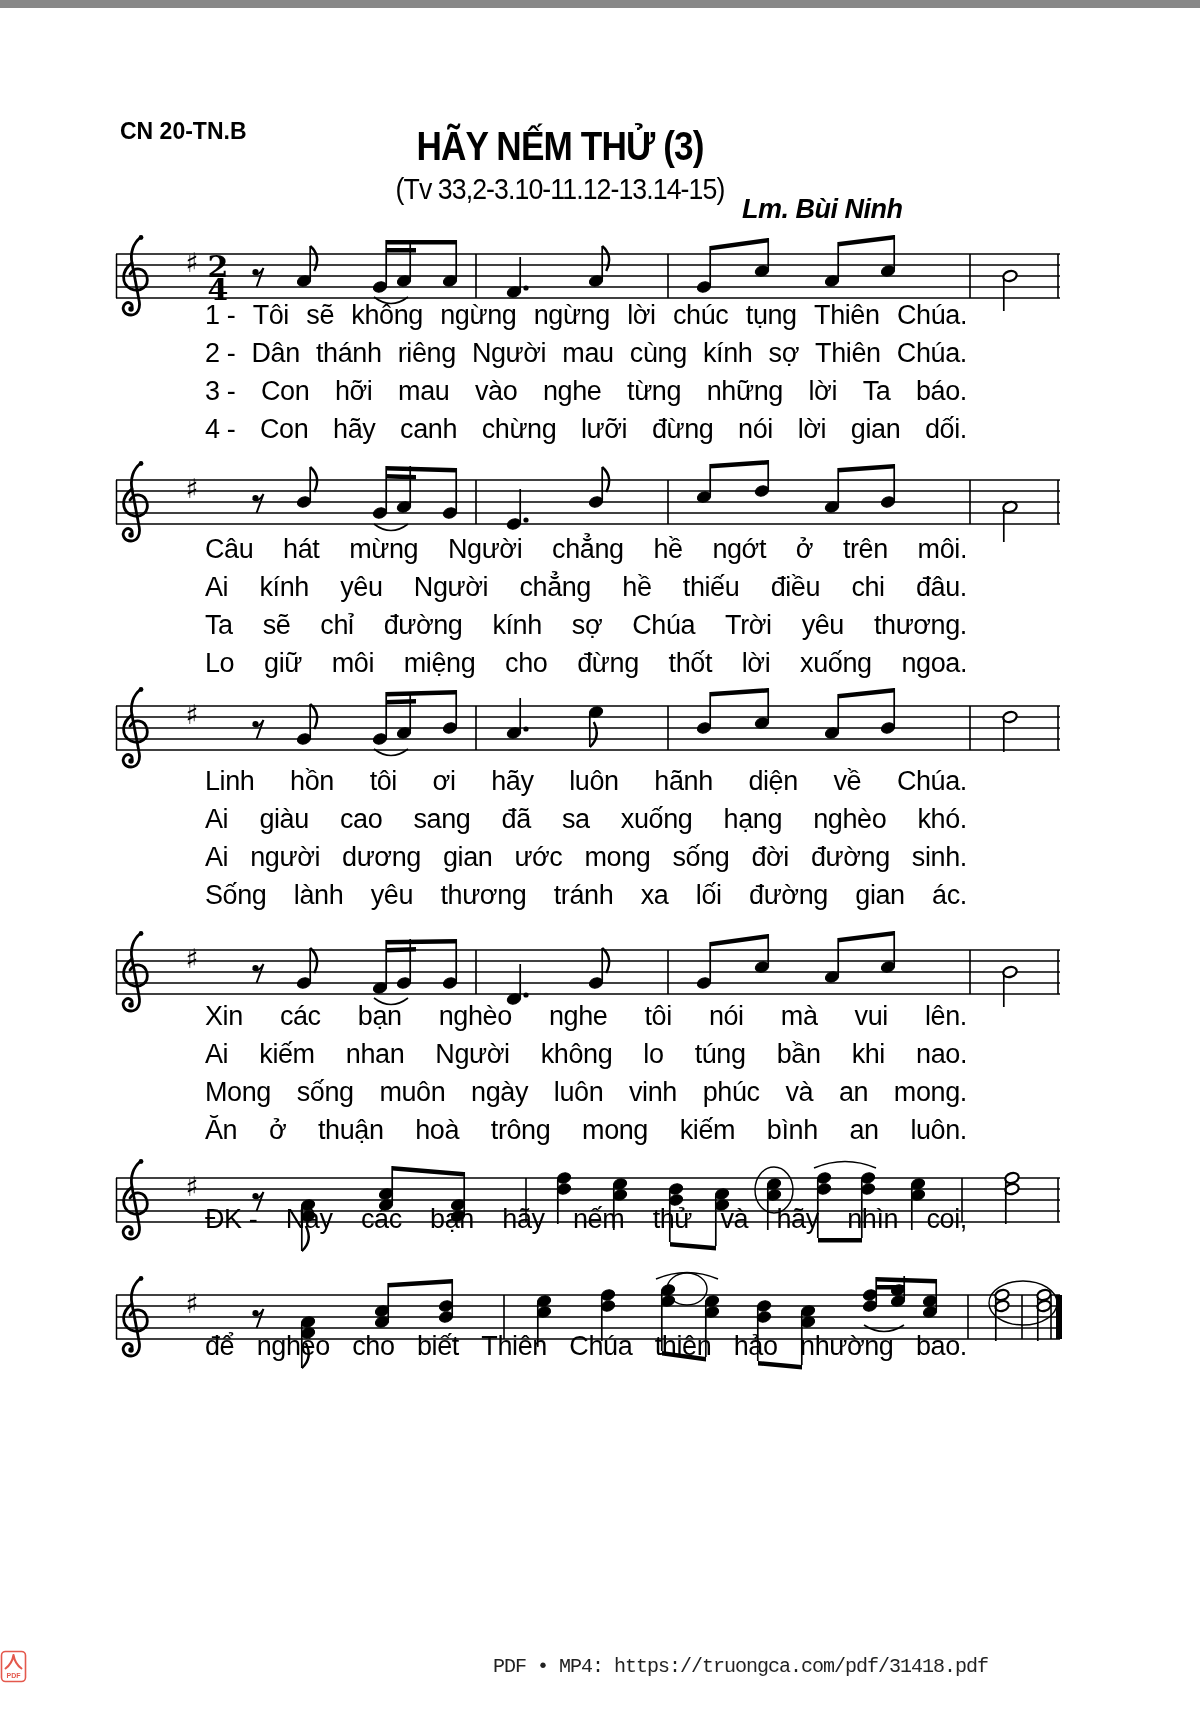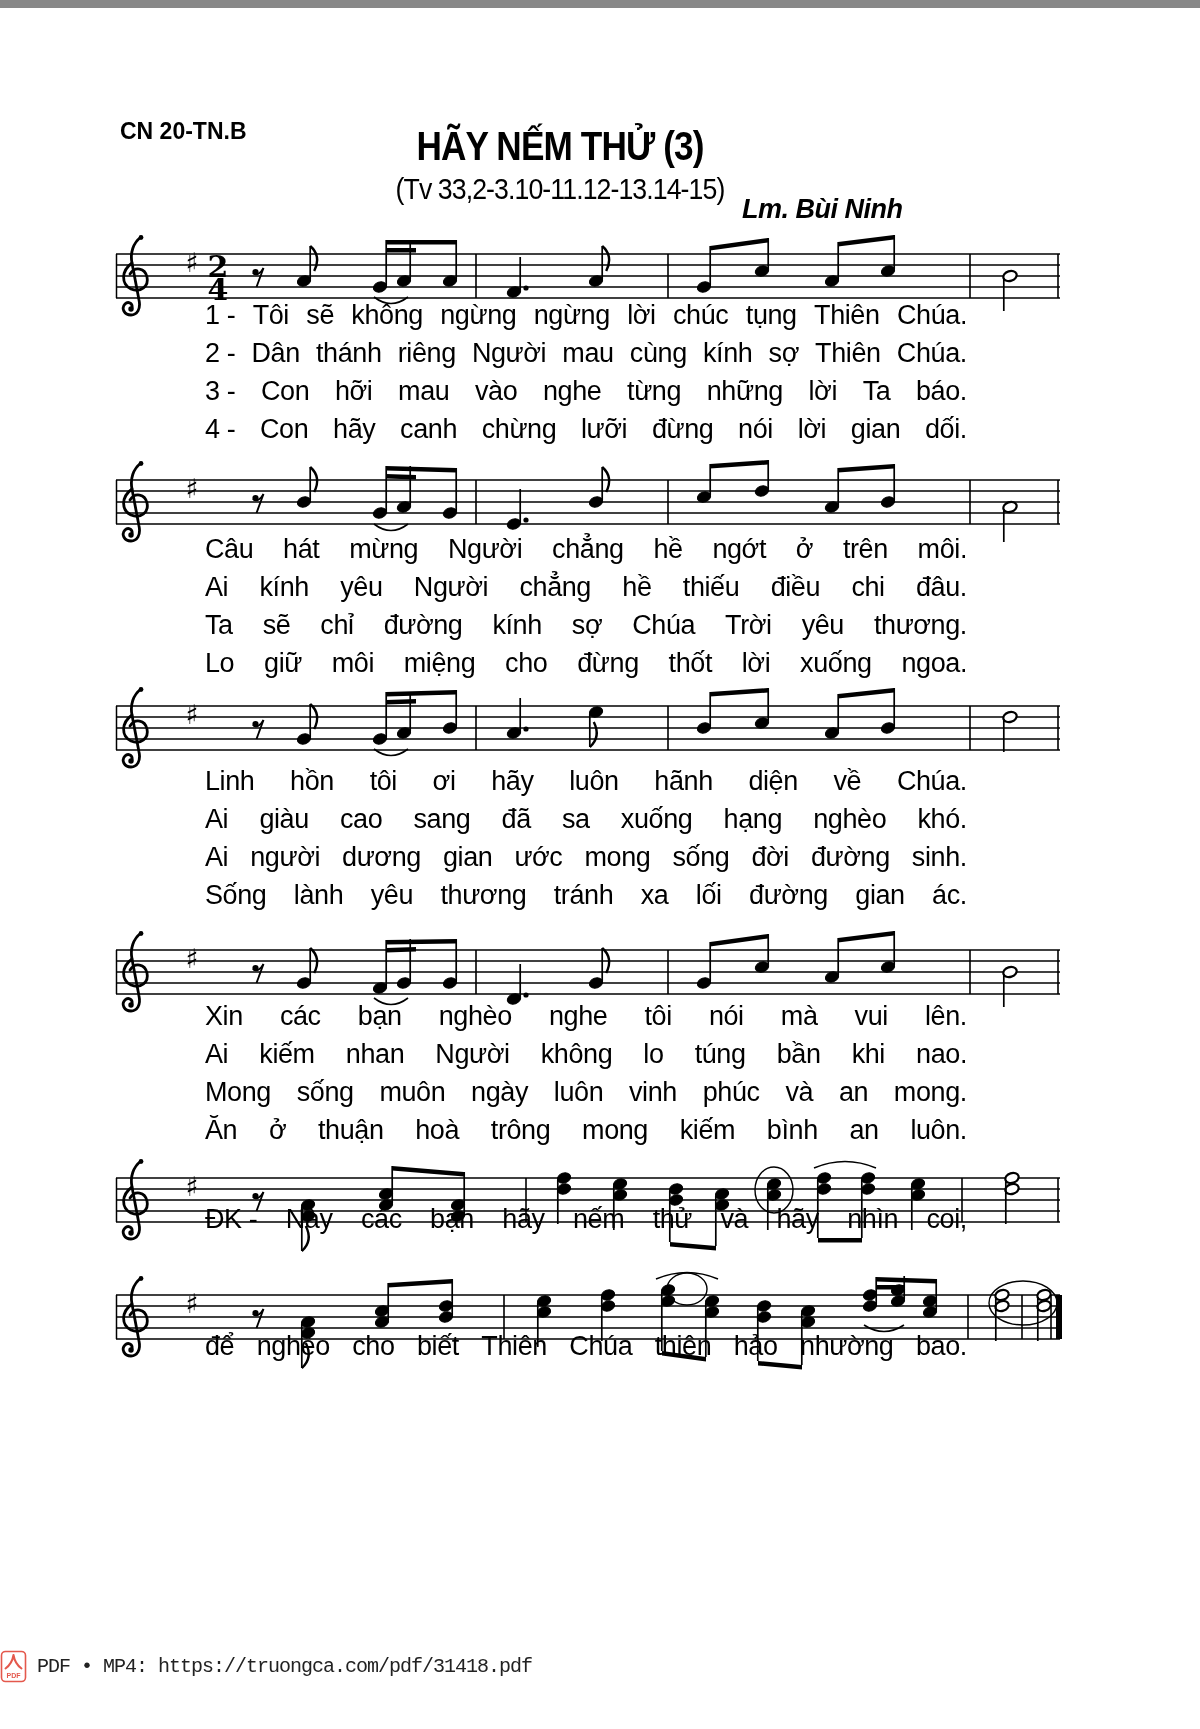--- a/index.html
+++ b/index.html
@@ -9,21 +9,21 @@
   .title{position:absolute;left:0;top:116px;width:1120px;text-align:center;
          font-size:40px;font-weight:700;letter-spacing:-1px;transform:scaleX(.88);transform-origin:50% 50%;}
   .subtitle{position:absolute;left:0;top:165px;width:1120px;text-align:center;
          font-size:29px;font-weight:400;letter-spacing:-1px;transform:scaleX(.92);transform-origin:50% 50%;}
   .author{position:absolute;left:742px;top:186px;font-size:27px;font-style:italic;font-weight:600;letter-spacing:-0.5px;}
   .staff{position:absolute;left:112px;width:950px;height:115px;}
   .lyrics{position:absolute;left:205px;width:762px;}
   .lyric-line{display:flex;justify-content:space-between;align-items:baseline;height:38px;
               font-size:27px;letter-spacing:-0.4px;white-space:nowrap;}
   .lyric-num{font-size:27px;}
-  .footer{position:absolute;left:0;top:1642px;width:988px;display:flex;justify-content:flex-start;align-items:center;gap:10px;}
+  .footer{position:absolute;left:0;top:1642px;width:988px;display:flex;justify-content:space-between;align-items:center;gap:10px;}
   .footer-text{font-family:"Liberation Mono",monospace;font-size:20px;color:#222;letter-spacing:-1px;}
   .pdf-badge{flex:0 0 auto;}
 </style>
 </head>
 <body>
 
 <div class="page">
 
   <div class="code">CN 20-TN.B</div>
   <div class="title">HÃY NẾM THỬ (3)</div>

